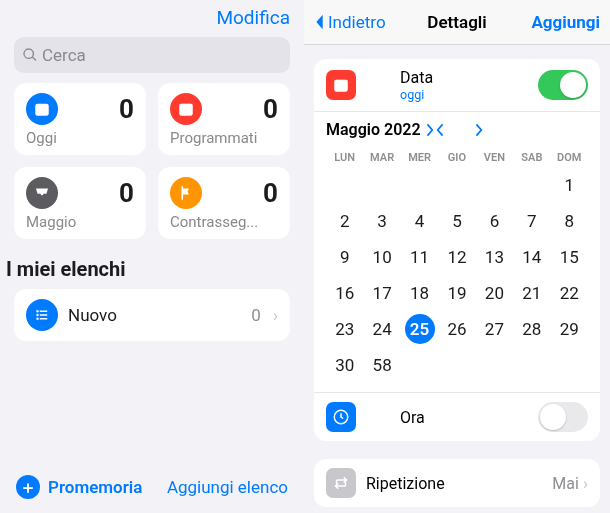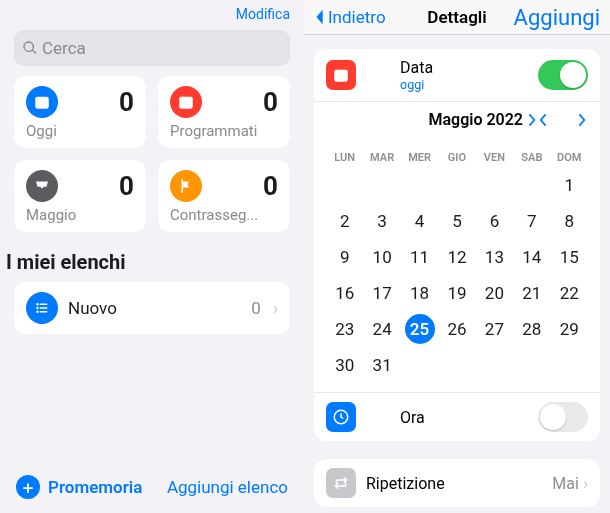--- a/index.html
+++ b/index.html
@@ -1,21 +1,21 @@
 <!DOCTYPE html>
 <html><head>
 <meta charset="utf-8">
 <style>
   * { box-sizing: border-box; margin: 0; padding: 0; font-family: -apple-system, BlinkMacSystemFont, "Segoe UI", Roboto, Helvetica, Arial, sans-serif; }
   body { width: 610px; height: 513px; display: flex; background: #000; overflow: hidden; }
   .pane { height: 513px; overflow: hidden; }
   .left { width: 304px; background: #f2f2f7; display: flex; flex-direction: column; }
   .right { width: 306px; background: #f2f2f7; display: flex; flex-direction: column; }
   .topbar-l { display: flex; justify-content: flex-end; padding: 6px 14px 4px; }
-  .link { color: #007aff; font-size: 14px; font-weight: 400; }
+  .link { color: #007aff; font-size: 19px; font-weight: 400; }
   .searchbar { margin: 4px 14px 10px; background: #e3e3e9; border-radius: 10px; height: 36px; display: flex; align-items: center; padding: 8px 8px; color: #8a8a8e; gap: 4px; }
   .searchbar svg { width: 16px; height: 16px; fill: #8a8a8e; }
   .searchbar span { font-size: 17px; }
   .cards { display: grid; grid-template-columns: 1fr 1fr; gap: 12px; padding: 0 14px; }
   .card { background: #fff; border-radius: 12px; padding: 10px 12px 8px; display: flex; flex-direction: column; gap: 4px; }
   .card-top { display: flex; justify-content: space-between; align-items: center; }
   .pill { width: 32px; height: 32px; border-radius: 50%; display: flex; align-items: center; justify-content: center; color: #fff; }
   .pill svg { width: 18px; height: 18px; fill: #fff; }
   .pill-label { font-size: 11px; font-weight: 700; color: #fff; }
   .card-count { font-size: 26px; font-weight: 700; color: #1c1c1e; }
@@ -30,38 +30,38 @@
   .new-rem { display: flex; align-items: center; color: #007aff; font-size: 17px; font-weight: 600; gap: 8px; }
   .plus-circ { width: 24px; height: 24px; border-radius: 50%; background: #007aff; color: #fff; display: flex; align-items: center; justify-content: center; font-size: 17px; font-weight: 700; line-height: 1; }
   .addlist { color: #007aff; font-size: 17px; }
 
   
   .navbar-r { background: #f8f8f9; border-bottom: 0.5px solid #d6d6d9; height: 46px; display: flex; align-items: center; justify-content: space-between; padding: 0 10px; }
   .back { display: flex; align-items: center; color: #007aff; font-size: 17px; gap: 2px; }
   .back svg { width: 12px; height: 18px; fill: #007aff; }
   .nav-title { font-size: 17px; font-weight: 600; color: #000; position: absolute; left: 50%; transform: translateX(-50%); }
   .navbar-r { position: relative; }
-  .nav-action { color: #007aff; font-size: 22px; font-weight: 400; }
+  .nav-action { color: #007aff; font-size: 17px; font-weight: 700; }
   .right-scroll { padding: 14px 10px 6px; display: flex; flex-direction: column; gap: 18px; }
   .group { background: #fff; border-radius: 12px; overflow: hidden; }
   .row { display: flex; align-items: center; padding: 9px 12px; gap: 10px; }
   .sep { border-top: 0.5px solid #e6e6ea; }
   .icon-sq { width: 30px; height: 30px; border-radius: 7px; display: flex; align-items: center; justify-content: center; }
   .icon-sq svg { width: 18px; height: 18px; fill: #fff; }
   .row-main { flex: 1; display: flex; flex-direction: column; margin-left: 34px; }
   .row-title { font-size: 16px; color: #000; }
   .row-sub { font-size: 12.5px; color: #007aff; }
   .switch { width: 50px; height: 30px; border-radius: 15px; position: relative; }
   .switch.on { background: #34c759; }
   .switch.off { background: #e9e9eb; }
   .knob { position: absolute; width: 26px; height: 26px; background: #fff; border-radius: 50%; top: 2px; box-shadow: 0 1px 2px rgba(0,0,0,0.2); }
   .switch.on .knob { right: 2px; }
   .switch.off .knob { left: 2px; }
   .cal { padding: 8px 12px 12px; }
-  .cal-head { display: flex; align-items: center; justify-content: flex-end; margin-bottom: 22px; }
+  .cal-head { display: flex; align-items: center; justify-content: flex-start; margin-bottom: 12px; }
   .cal-month { display: flex; align-items: center; gap: 4px; font-size: 16px; font-weight: 600; color: #000; }
   .cal-month svg, .cal-nav svg { width: 9px; height: 14px; fill: #007aff; }
   .cal-nav { display: flex; gap: 24px; }
   .cal-nav .navbtn { width: 14px; display:flex; align-items:center; justify-content:center; }
   .dow { display: grid; grid-template-columns: repeat(7, 1fr); text-align: center; font-size: 11px; color: #8e8e93; font-weight: 600; margin-bottom: 6px; }
   .cal-grid { display: grid; grid-template-columns: repeat(7, 1fr); row-gap: 6px; }
   .daycell { height: 30px; display: flex; align-items: center; justify-content: center; font-size: 17px; color: #1c1c1e; }
   .daycell.empty { color: transparent; }
   .daycell.sel span { background: #007aff; color: #fff; width: 30px; height: 30px; border-radius: 50%; display: flex; align-items: center; justify-content: center; font-weight: 600; }
   .repeat-row { justify-content: space-between; align-items: center; }
@@ -309,21 +309,21 @@
             <div class="daycell">
               <span>28</span>
             </div>
             <div class="daycell">
               <span>29</span>
             </div>
             <div class="daycell">
               <span>30</span>
             </div>
             <div class="daycell">
-              <span>31</span>
+              <span>58</span>
             </div>
           </div>
       </div>
 
       <div class="row sep">
         <div class="icon-sq" style="background:#007aff">
           <svg viewBox="0 0 24 24">
               <circle cx="12" cy="12" r="9" fill="none" stroke="#fff" stroke-width="2"></circle>
               <path d="M12 7v5l3 2" fill="none" stroke="#fff" stroke-width="2"></path>
             </svg>

